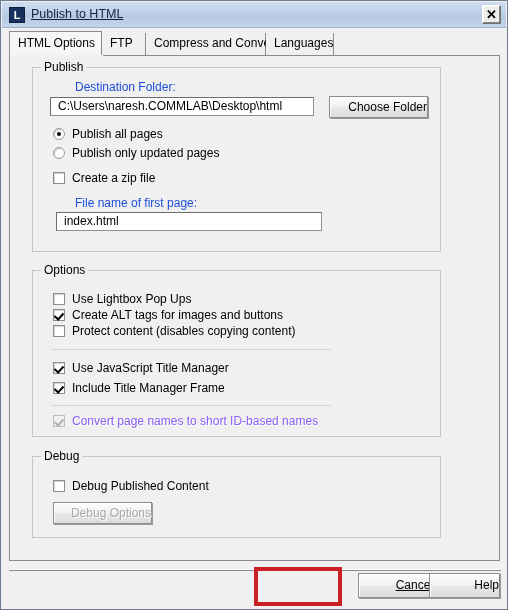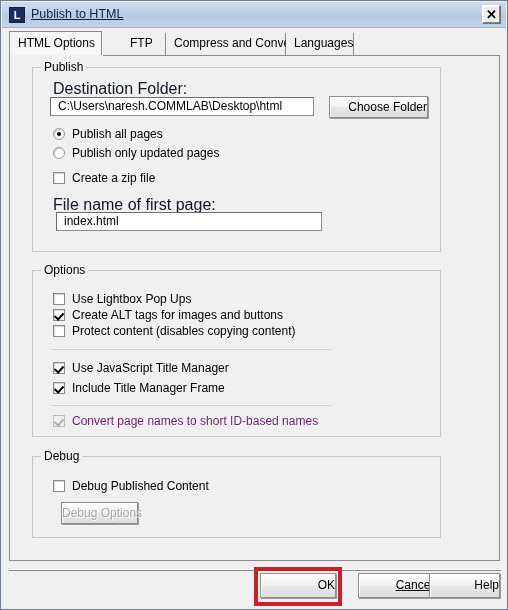--- a/index.html
+++ b/index.html
@@ -91,21 +91,20 @@
     padding: 0 8px;
     font-size: 12px;
     white-space: nowrap;
     box-sizing: border-box;
     cursor: pointer;
     color: #000;
     background: #f0f0f0;
   }
   .tab.inactive {
     border-right: 1px solid #8b8b8b;
-    margin-left: 20px;
   }
   .tab.active {
     top: -2px;
     height: 25px;
     line-height: 23px;
     background: #f6f6f6;
     border-left: 1px solid #8b8b8b;
     border-top: 1px solid #8b8b8b;
     border-right: 1px solid #8b8b8b;
     z-index: 3;
@@ -142,23 +141,24 @@
     background: #f0f0f0;
     padding: 0 3px;
     font-size: 12px;
     color: #000;
     white-space: nowrap;
   }
 
   
   .field-label {
     position: absolute;
-    font-size: 16px;
-    color: #0f172a;
-    white-space: nowrap;
+    font-size: 12px;
+    color: #1d4ed8;
+    white-space: nowrap;
+    margin-left: 22px;
   }
 
   
   .textbox {
     position: absolute;
     box-sizing: border-box;
     background: #ffffff;
     border: 1px solid #8f8f8f;
     border-top-color: #6d6d6d;
     border-left-color: #6d6d6d;
@@ -239,21 +239,21 @@
     content: "";
     position: absolute;
     left: 2px; top: 1px;
     width: 4px; height: 7px;
     border: solid #000000;
     border-width: 0 2px 2px 0;
     transform: rotate(42deg);
   }
   .check-row.disabled { cursor: default; }
   .check-row.disabled .lbl {
-    color: #701a75;
+    color: #8b5cf6;
     text-shadow: 1px 1px 0 #ffffff;
   }
   .check-row.disabled .check-box {
     background: #f0f0f0;
     border-color: #bdbdbd;
     box-shadow: none;
   }
   .check-row.disabled .check-box.checked::after {
     border-color: #b0b0b0;
   }
@@ -376,25 +376,24 @@
 
   <div class="groupbox" style="left:31px; top:455px; width:409px; height:82px;">
     <div class="group-legend">Debug</div>
   </div>
 
   <div class="check-row" style="left:52px; top:478px;">
     <span class="check-box"></span>
     <span class="lbl">Debug Published Content</span>
   </div>
 
-  <div class="btn disabled" style="left:60px; top:501px; width:77px; height:22px; line-height:20px;">Debug Options</div>
+  <div class="btn disabled" style="left:52px; top:501px; width:99px; height:22px; line-height:20px;">Debug Options</div>
 
   <div id="bottom-sep"></div>
 
-  <div class="btn" style="left:259px; top:572px; width:76px; height:25px; line-height:23px;">OK</div>
 
   <div class="btn" style="left:357px; top:572px; width:76px; height:25px; line-height:23px;text-decoration:underline;">Cancel</div>
 
   <div class="btn" style="left:428px; top:572px; width:71px; height:25px; line-height:23px;">Help</div>
 
   <div id="ok-highlight" style="border-color: rgb(204, 32, 39);"></div>
 
 </div>
 
 </body></html>

